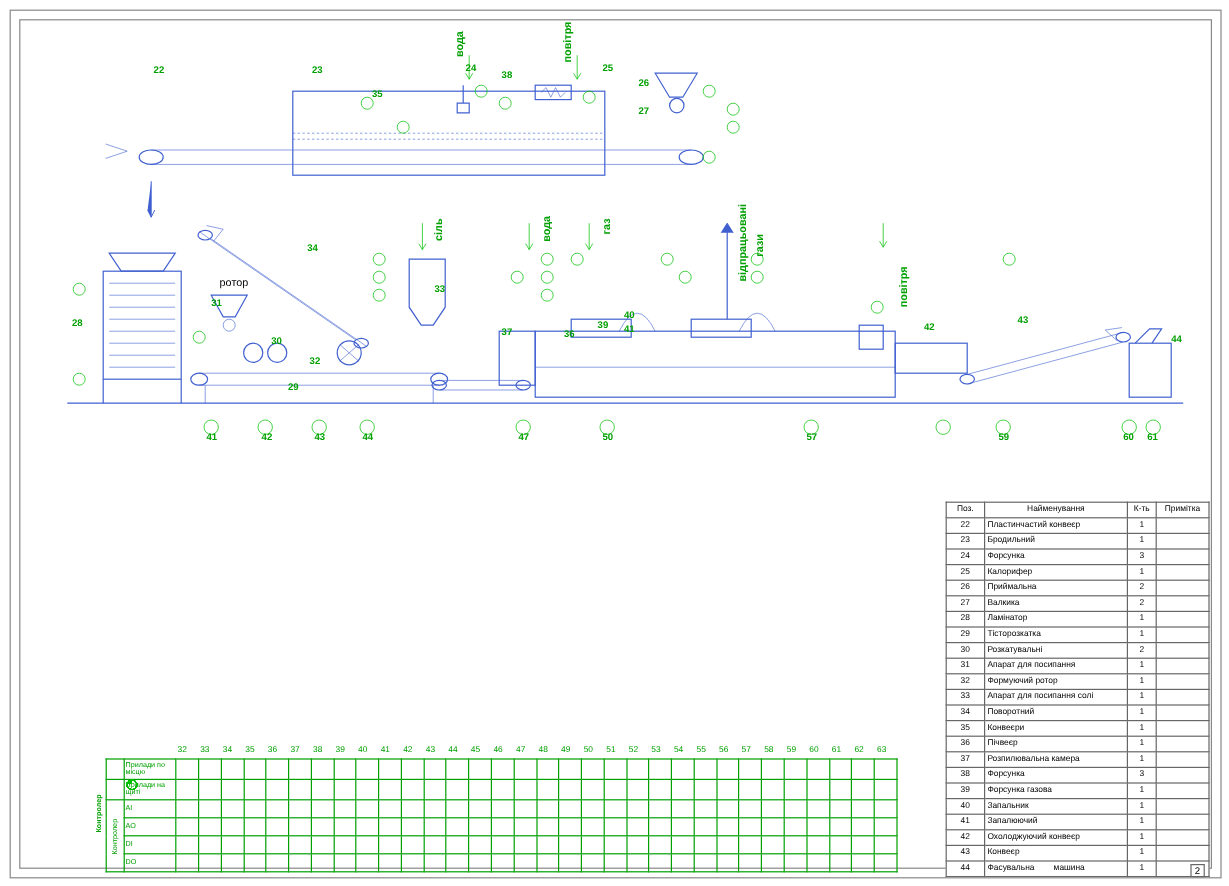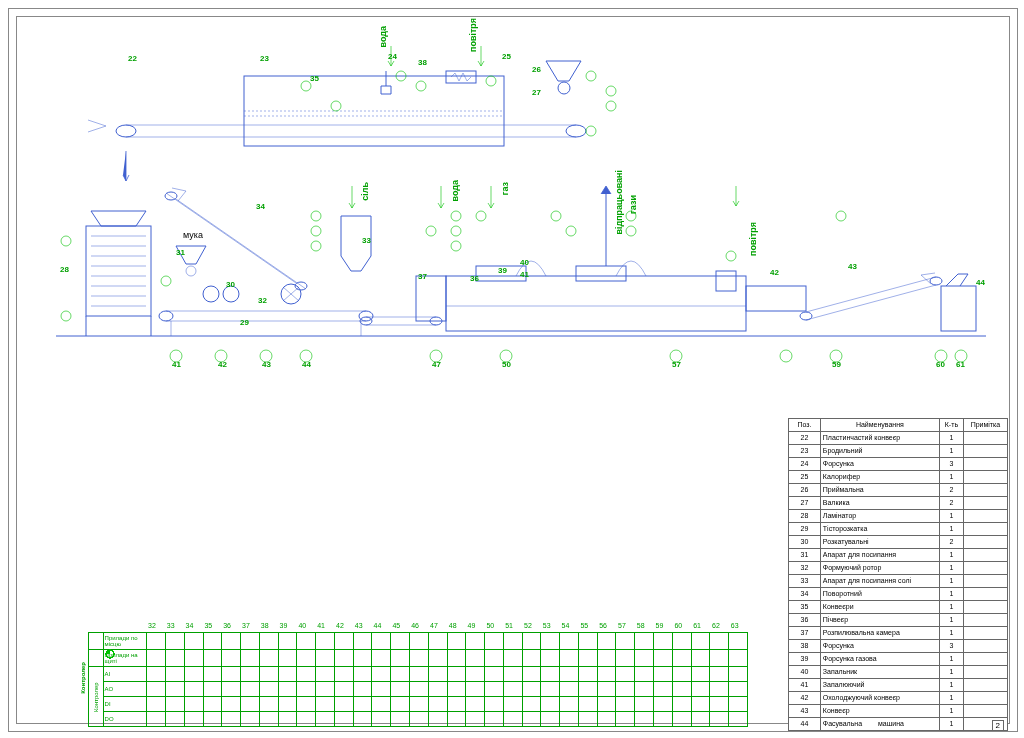--- a/index.html
+++ b/index.html
@@ -178,21 +178,21 @@
 </svg>
 
 <div class="vlbl" style="left:378px;top:26px">вода</div>
 <div class="vlbl" style="left:468px;top:18px">повітря</div>
 <div class="vlbl" style="left:360px;top:182px">сіль</div>
 <div class="vlbl" style="left:450px;top:180px">вода</div>
 <div class="vlbl" style="left:500px;top:182px">газ</div>
 <div class="vlbl" style="left:614px;top:170px">відпрацьовані</div>
 <div class="vlbl" style="left:628px;top:195px">гази</div>
 <div class="vlbl" style="left:748px;top:222px">повітря</div>
-<div class="blbl" style="left:183px;top:230px">мука</div>
+<div class="blbl" style="left:183px;top:230px">ротор</div>
 
 <div class="lbl" style="left:128px;top:54px">22</div>
 <div class="lbl" style="left:260px;top:54px">23</div>
 <div class="lbl" style="left:388px;top:52px">24</div>
 <div class="lbl" style="left:502px;top:52px">25</div>
 <div class="lbl" style="left:532px;top:65px">26</div>
 <div class="lbl" style="left:532px;top:88px">27</div>
 <div class="lbl" style="left:60px;top:265px">28</div>
 <div class="lbl" style="left:240px;top:318px">29</div>
 <div class="lbl" style="left:226px;top:280px">30</div>

